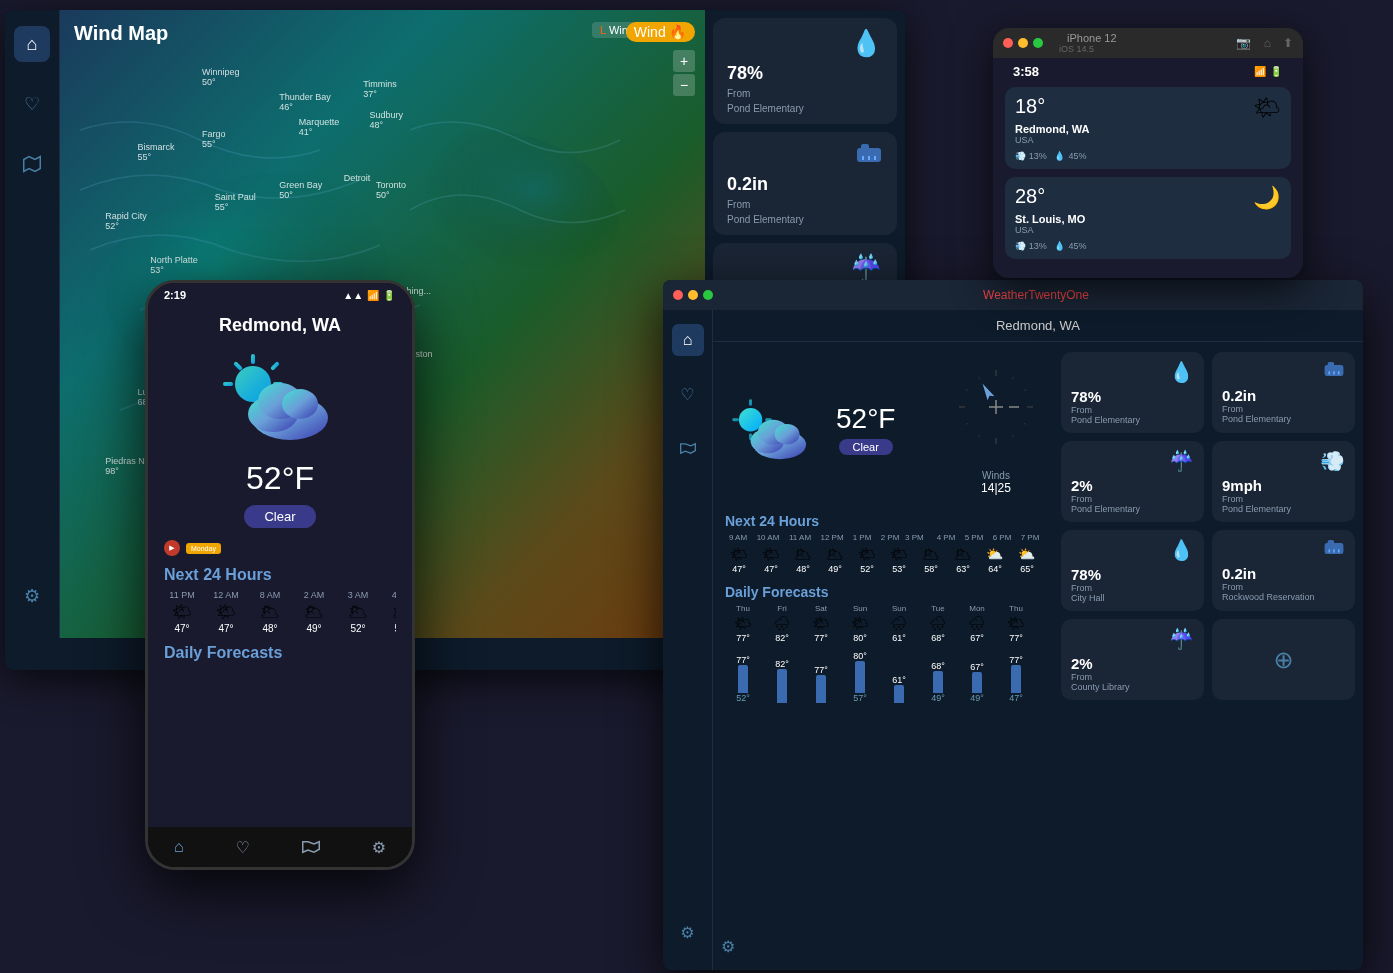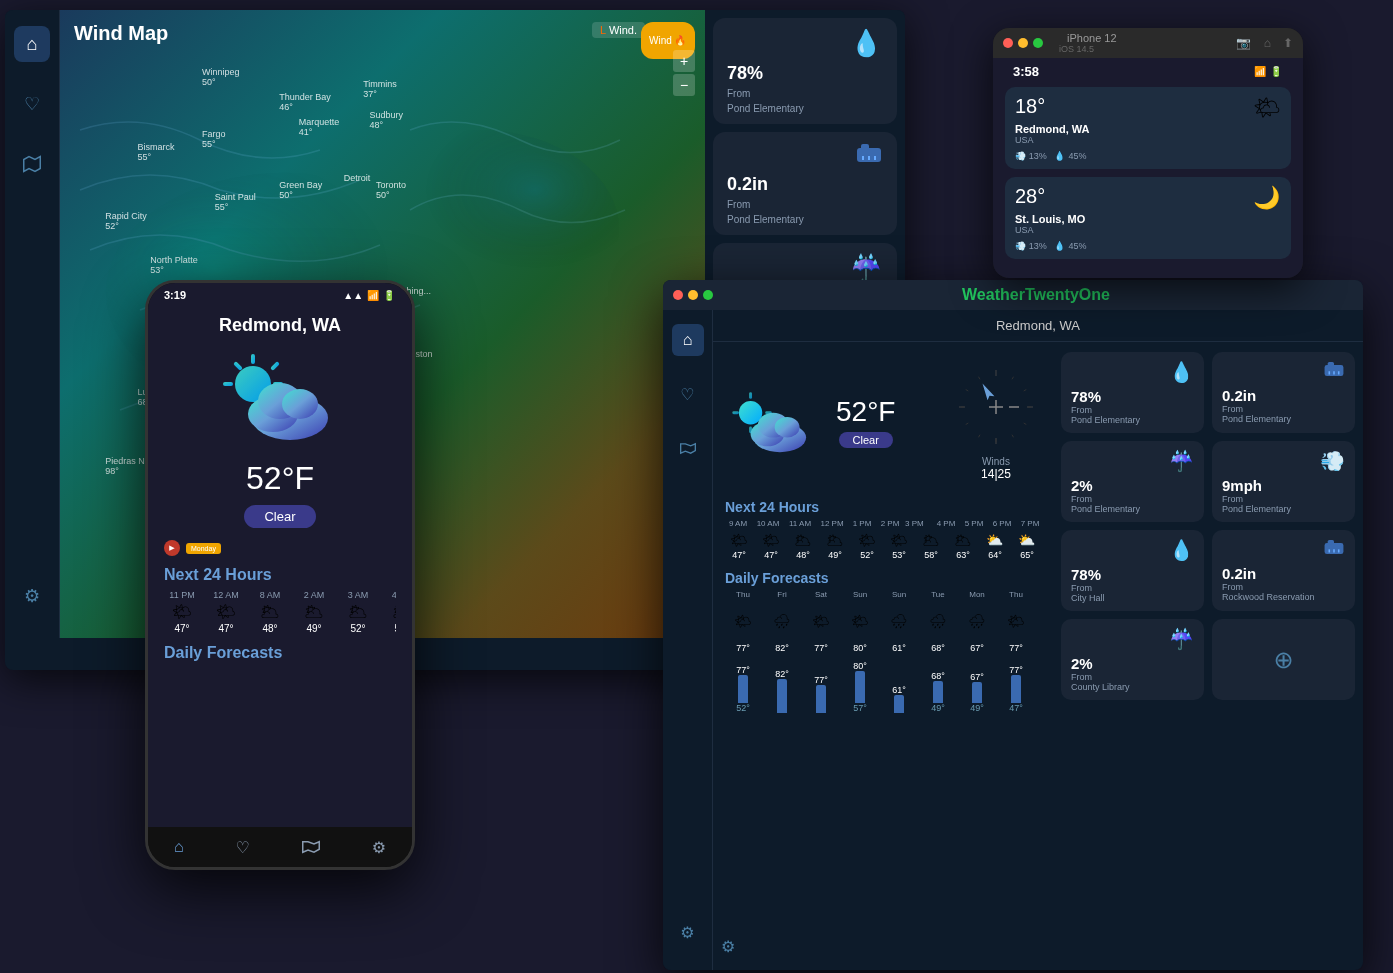--- a/index.html
+++ b/index.html
@@ -116,22 +116,22 @@
       padding: 2px 8px;
       font-size: 11px;
       color: #fff;
     }
     .wind-badge {
       position: absolute;
       top: 12px;
       right: 10px;
       background: #f0a500;
       border-radius: 12px;
-      padding: 13px 8px;
-      font-size: 10px;
+      padding: 2px 8px;
+      font-size: 14px;
       color: #fff;
     }
     .map-zoom {
       position: absolute;
       top: 40px;
       right: 10px;
       display: flex;
       flex-direction: column;
       gap: 2px;
     }
@@ -344,21 +344,21 @@
     .popup-titlebar {
       background: #1a2535;
       height: 30px;
       display: flex;
       align-items: center;
       padding: 0 10px;
       gap: 6px;
     }
     .popup-dots { display: flex; gap: 5px; }
     .popup-dot { width: 10px; height: 10px; border-radius: 50%; }
-    .popup-title { color: #22c55e; font-size: 16px; text-align: center; flex: 1; font-weight: bold; }
+    .popup-title { color: #ef4444; font-size: 12px; text-align: center; flex: 1; }
     .popup-content {
       display: flex;
       height: calc(100% - 30px);
     }
     .popup-sidebar {
       width: 50px;
       background: #0d1b2a;
       display: flex;
       flex-direction: column;
       align-items: center;
@@ -432,21 +432,21 @@
       margin-top: 4px;
     }
 
     
     .wind-section {
       display: flex;
       flex-direction: column;
       align-items: center;
       margin-left: auto;
     }
-    .wind-label { color: #8a9bb0; font-size: 10px; text-align: left; margin-top: 4px; }
+    .wind-label { color: #8a9bb0; font-size: 10px; text-align: left; margin-top: 18px; }
     .wind-speed { color: #fff; font-size: 12px; text-align: center; }
 
     
     .section-title { color: #6a9fd8; font-size: 14px; font-weight: 600; margin-bottom: 4px; }
     .hourly-row {
       display: flex;
       gap: 4px;
       overflow-x: hidden;
     }
     .hourly-item {
@@ -455,21 +455,21 @@
       align-items: center;
       gap: 2px;
       min-width: 28px;
     }
     .hourly-icon { font-size: 14px; }
     .hourly-temp { color: #fff; font-size: 9px; }
     .daily-item {
       display: flex;
       flex-direction: column;
       align-items: center;
-      gap: 14px;
+      gap: 2px;
       min-width: 36px;
     }
     .daily-day { color: #8a9bb0; font-size: 8px; }
     .daily-icon { font-size: 14px; }
     .daily-high { color: #fff; font-size: 9px; }
 
     
     .cards-grid {
       display: grid;
       grid-template-columns: 1fr 1fr;
@@ -617,21 +617,21 @@
         <div class="card-value">789</div>
         <div class="card-from">From</div>
         <div class="card-location">City H...</div>
       </div>
     </div>
   </div>
 </div>
 
 <div class="android-phone">
   <div class="android-status">
-    <span class="android-time">3:19</span>
+    <span class="android-time">2:19</span>
     <div class="android-icons">
       <span>▲▲</span>
       <span>📶</span>
       <span>🔋</span>
     </div>
   </div>
   <div class="android-content">
     <div class="android-city">Redmond, WA</div>
 
     <div class="android-weather-icon">

